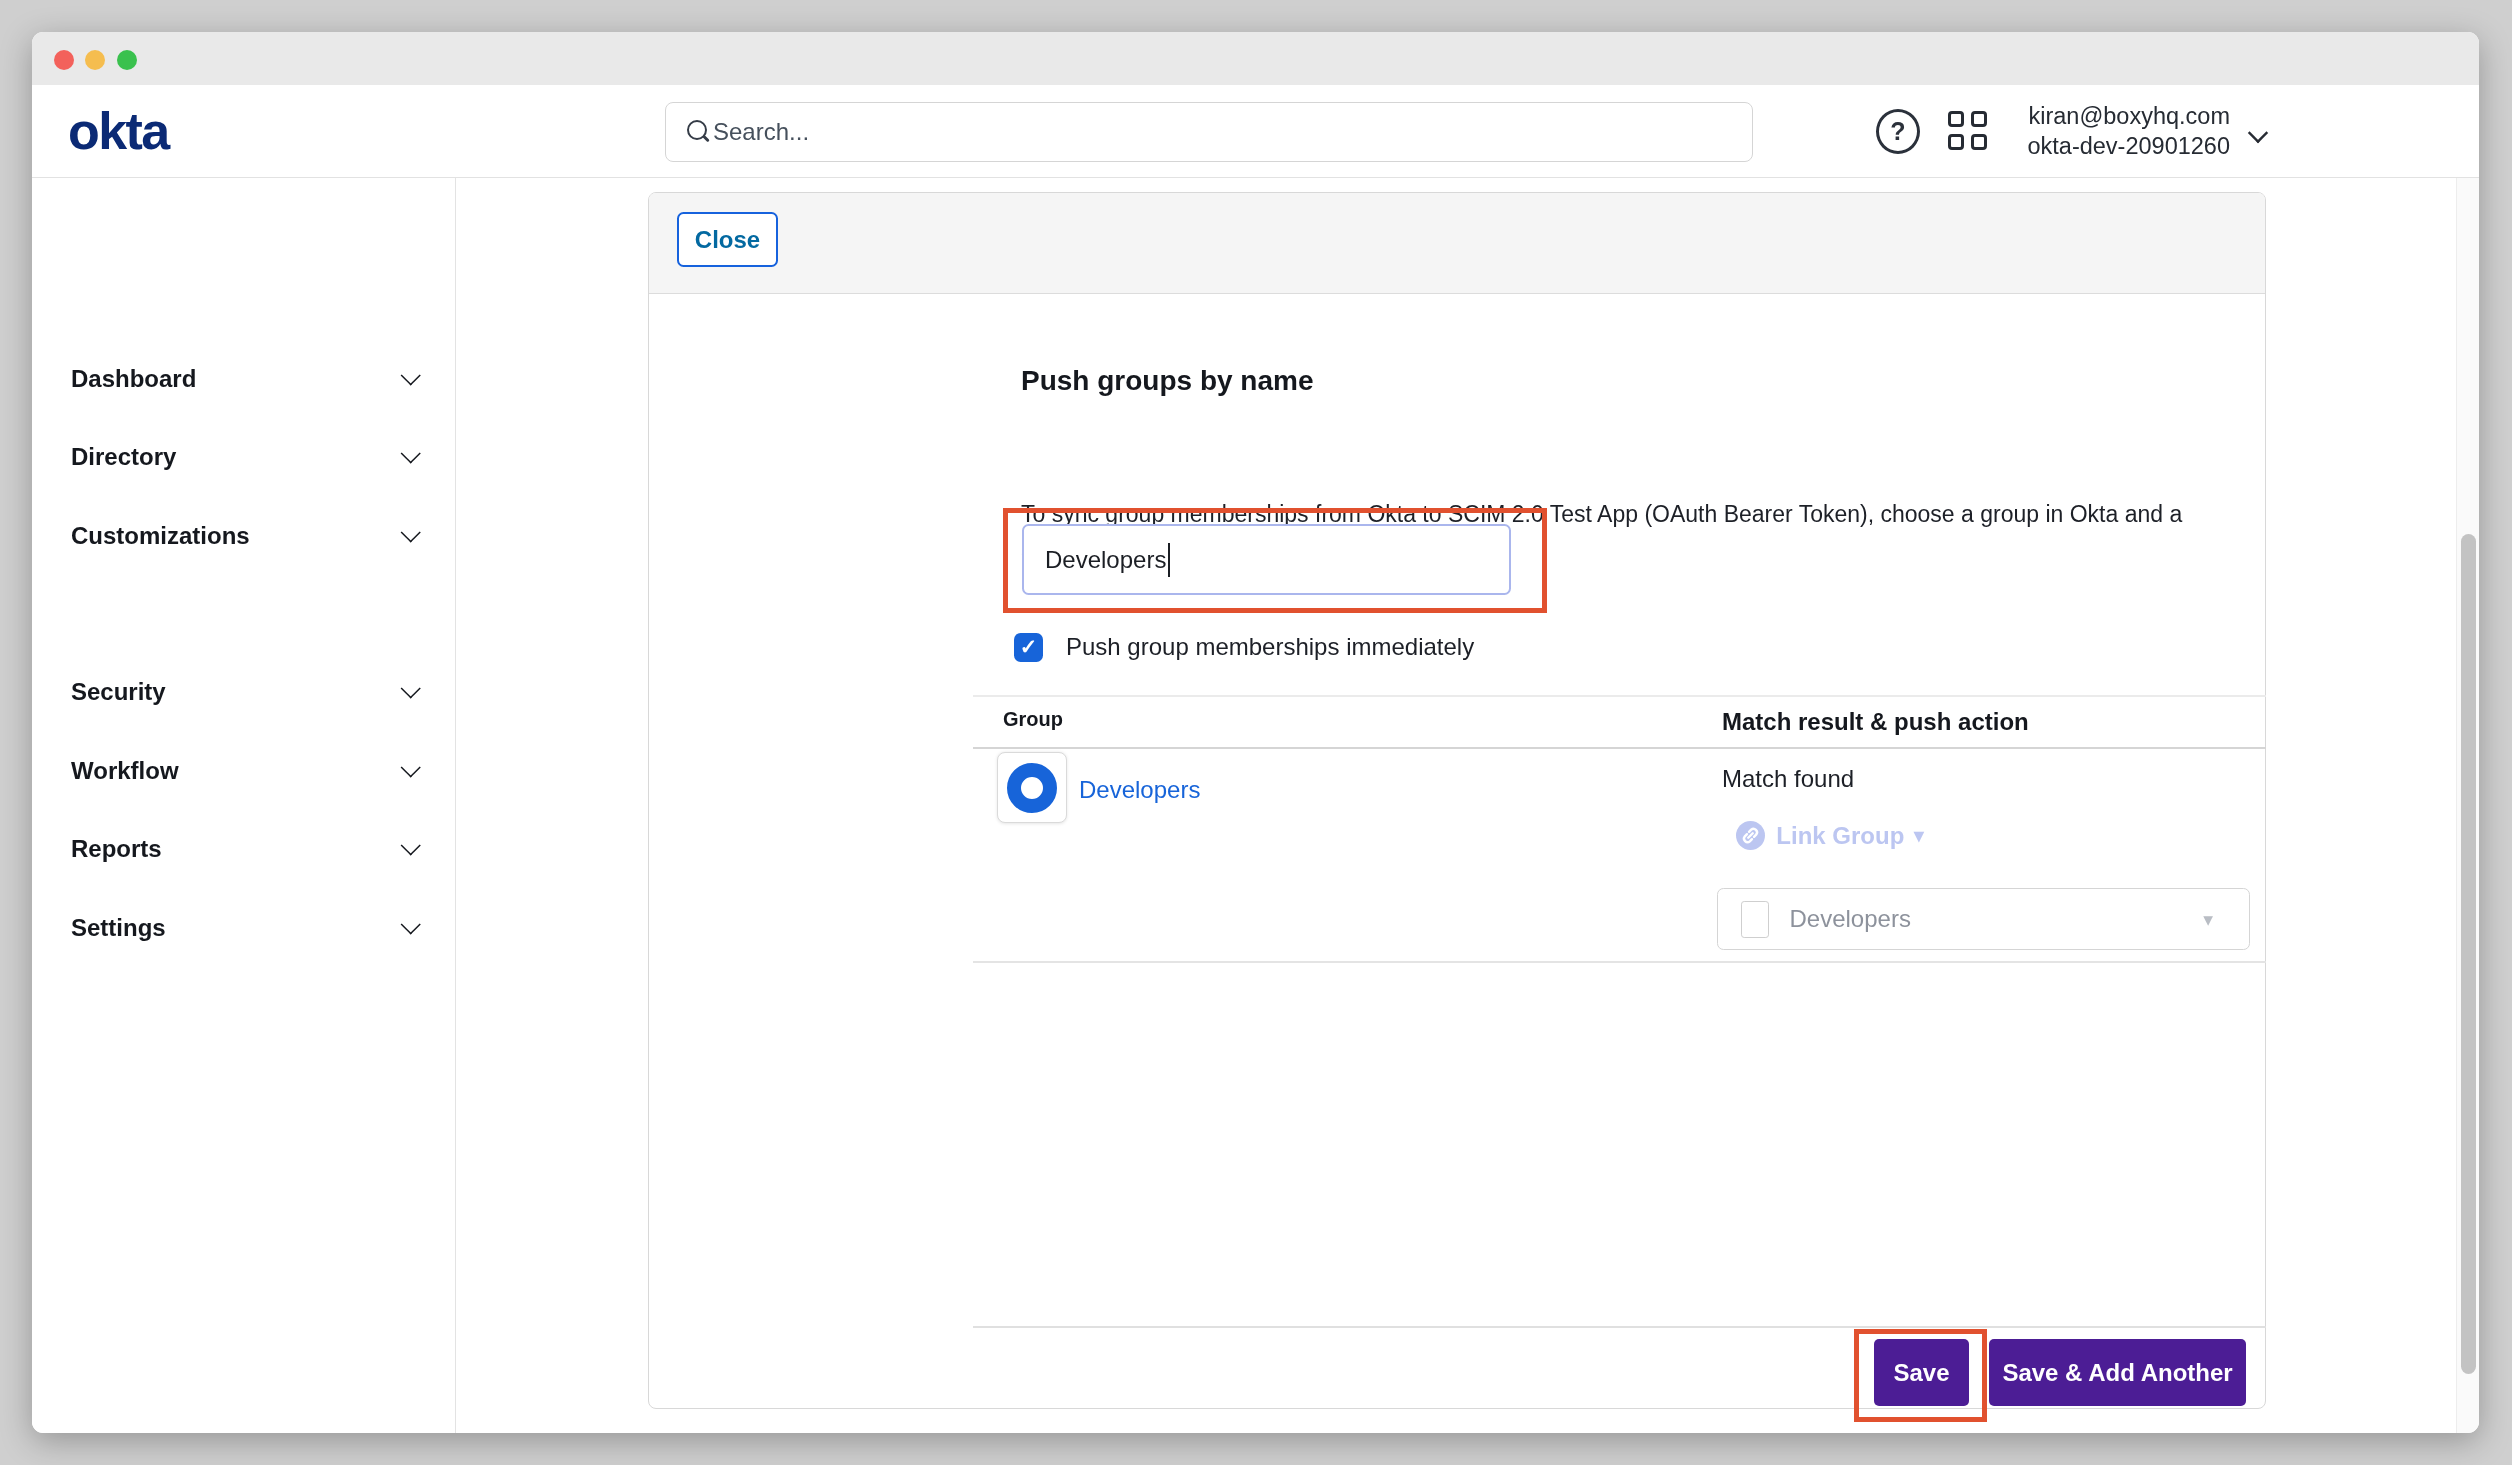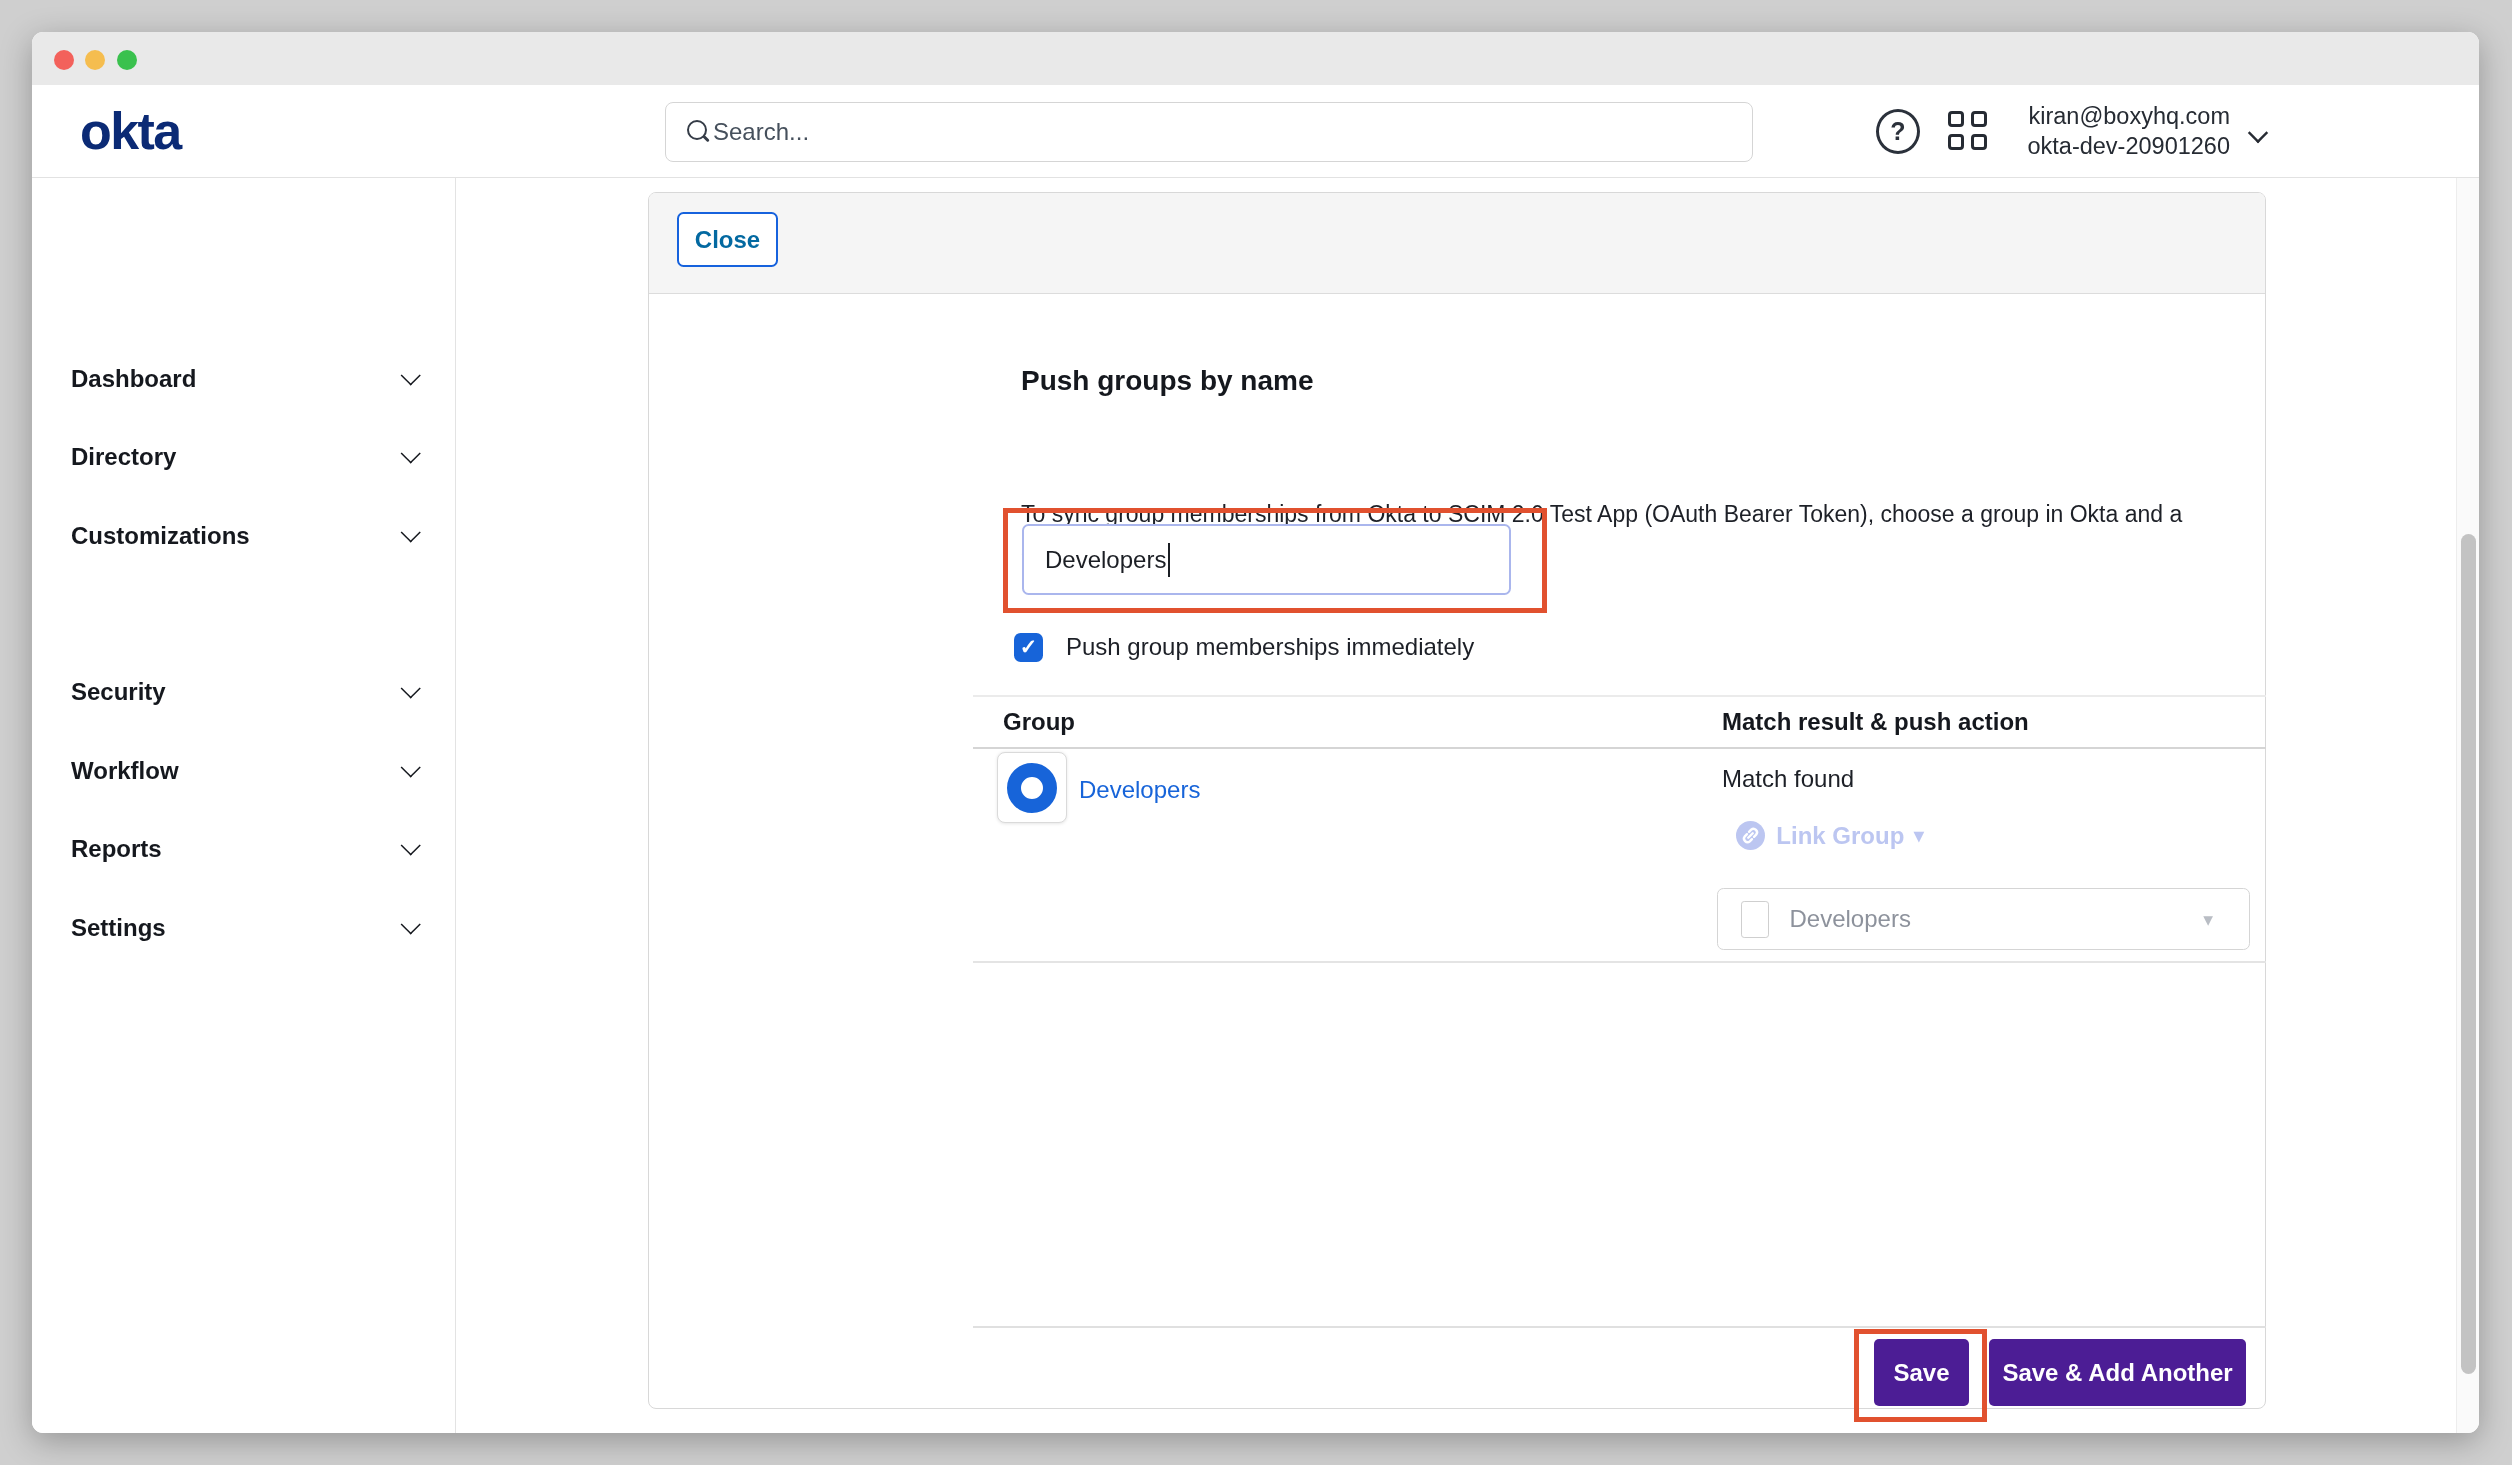--- a/index.html
+++ b/index.html
@@ -13,21 +13,21 @@
   
   .titlebar { position:absolute; left:0; top:0; width:100%; height:53px; background:#e9e9e9; }
   .dot { position:absolute; top:18px; width:20px; height:20px; border-radius:50%; }
   .dot.red    { left:22px;  background:#f3615b; }
   .dot.yellow { left:53px;  background:#f5bd4f; }
   .dot.green  { left:85px; background:#3ac14e; }
 
   
   .header { position:absolute; left:0; top:53px; width:100%; height:93px; background:#fff;
             border-bottom:1.6px solid #e2e2e2; }
-  .logo { position:absolute; left:48px; top:50%; transform:translateY(-50%);
+  .logo { position:absolute; left:36px; top:50%; transform:translateY(-50%);
           font-size:52px; font-weight:800; letter-spacing:-1.6px; color:#0b2a75; }
   .search { position:absolute; left:633px; top:17px; width:1088px; height:60px;
             border:1.6px solid #d5d5d5; border-radius:8px; background:#fff; display:flex; align-items:center; }
   .mag { position:relative; width:24px; height:24px; margin-left:21px; flex:0 0 auto; }
   .mag::before { content:""; position:absolute; left:0; top:0; width:16px; height:16px;
                  border:2.8px solid #353c47; border-radius:50%; }
   .mag::after { content:""; position:absolute; left:15.4px; top:17px; width:8px; height:2.8px;
                 background:#353c47; transform:rotate(45deg); border-radius:1.6px; }
   .search-ph { margin-left:2px; font-size:24px; color:#46505c; }
   .help { position:absolute; left:1844px; top:23.5px; width:44px; height:45px; border:3.2px solid #2b313b;
@@ -88,21 +88,21 @@
                  display:flex; align-items:center; }
   .group-input .val { margin-left:21px; font-size:24px; color:#1b1e24; }
   .caret-bar { display:inline-block; width:2.4px; height:34px; background:#1b1e24; margin-left:1.6px; vertical-align:middle; }
 
   .chk-row { position:absolute; left:41px; top:337px; height:32px; display:flex; align-items:center; }
   .checkbox { width:29px; height:29px; background:#1764d9; border-radius:6.5px; color:#fff;
               display:flex; align-items:center; justify-content:center; font-size:21px; font-weight:bold; cursor:pointer; }
   .chk-label { margin-left:23px; font-size:24px; color:#1d2027; white-space:nowrap; }
 
   .tbl-top { position:absolute; left:0; top:401px; width:100%; height:1.6px; background:#ebebeb; }
-  .tbl-col1 { position:absolute; left:30px; top:414px; font-size:24px; font-weight:bold; color:#15181e; }
+  .tbl-col1 { position:absolute; left:30px; top:414px; font-size:20px; font-weight:bold; color:#15181e; }
   .tbl-col2 { position:absolute; left:749px; top:414px; font-size:24px; font-weight:bold; color:#15181e; white-space:nowrap; }
   .tbl-hd-border { position:absolute; left:0; top:453px; width:100%; height:2.4px; background:#d5d5d5; }
   .row-bottom { position:absolute; left:0; top:667px; width:100%; height:1.6px; background:#e4e4e4; }
 
   .group-card { position:absolute; left:23.5px; top:458px; width:70px; height:71px; background:#fff;
                 border:1.6px solid #dadada; border-radius:8px; box-shadow:0 0.8px 3.2px rgba(0,0,0,.10);
                 display:flex; align-items:center; justify-content:center; }
   .donut { width:50px; height:50px; border:14.6px solid #1764d9; border-radius:50%; background:#fff; }
   .group-link { position:absolute; left:106px; top:482px; font-size:24px; color:#1764d9; cursor:pointer; white-space:nowrap; }
   .match-found { position:absolute; left:749px; top:471px; font-size:24px; color:#1d2027; }

